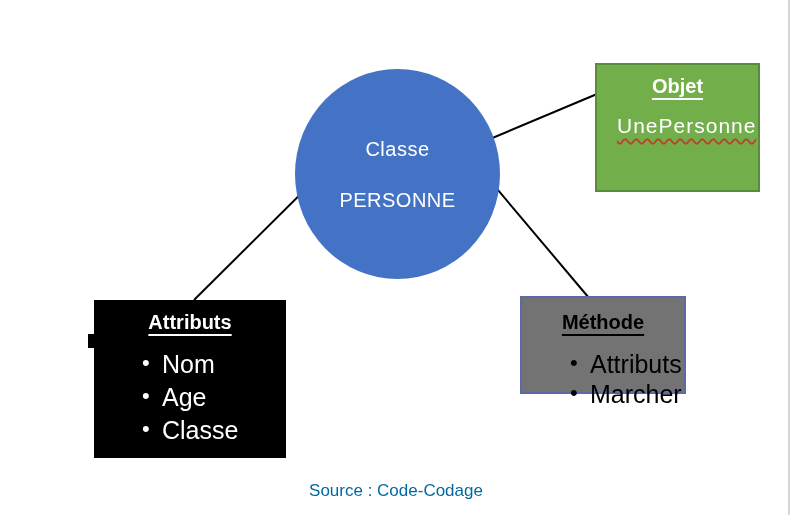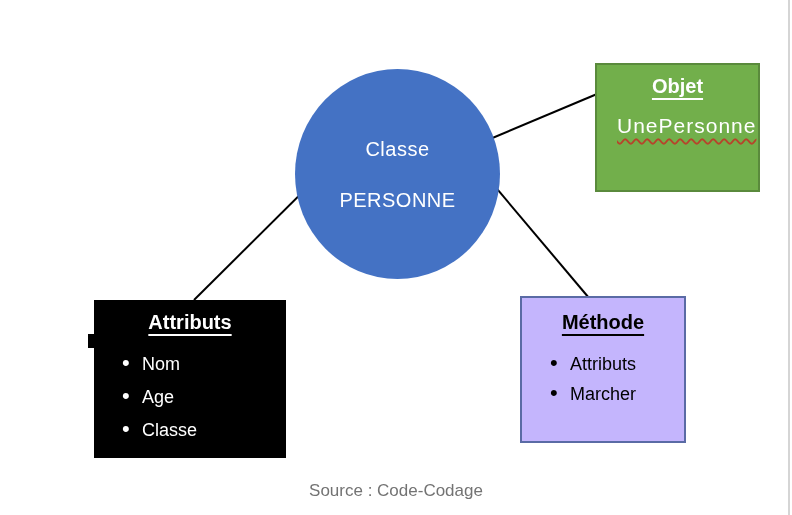--- a/index.html
+++ b/index.html
@@ -60,35 +60,35 @@
   }
   .attributes-box .box-title{
     display:block;text-align:center;
     margin-top:10px;
     font-size:20px;font-weight:bold;line-height:24px;
     text-decoration:underline;
     text-decoration-thickness:2px;
     text-underline-offset:5px;
   }
   .bullet-list{
-    list-style:none;margin:18px 0 15px 0;padding:0 0 0 28px;
-    font-size:18px;line-height:24px;
+    list-style:none;margin:18px 0 15px 0;padding:0 0 0 48px;
+    font-size:25px;line-height:24px;
   }
   .bullet-list li{position:relative;padding-left:20px;}
   .bullet-list li::before{
     content:"•";
     position:absolute;left:0;top:-1px;
     font-size:22px;
   }
   .attributes-box .bullet-list li{margin-bottom:9px;}
 
   
   .method-box{
-    left:520px;top:296px;width:166px;height:147px;
-    background:#c4b5fd;
+    left:520px;top:296px;width:166px;height:98px;
+    background:#737373;
     border:2px solid #5A6BA5;
     color:#000000;
   }
   .method-box .box-title{
     display:block;text-align:center;
     margin-top:12px;
     font-size:20px;font-weight:bold;line-height:24px;
     text-decoration:underline;
     text-decoration-thickness:2px;
     text-underline-offset:5px;
@@ -106,21 +106,21 @@
   
   .page-edge{
     position:absolute;left:788px;top:0;width:2px;height:515px;
     background:#D5D5D5;
     z-index:3;
   }
 
   .source-caption{
     position:absolute;left:0;top:481px;width:792px;
     text-align:center;
-    font-size:17px;line-height:20px;color:#737373;
+    font-size:17px;line-height:20px;color:#0369a1;
     z-index:2;
   }
 </style>
 </head>
 <body>
 
 <div class="canvas">
 
   <svg class="connectors" viewBox="0 0 792 515" xmlns="http://www.w3.org/2000/svg">
     <line x1="440" y1="160" x2="597" y2="94" stroke-width="2" stroke="#000000"></line>

